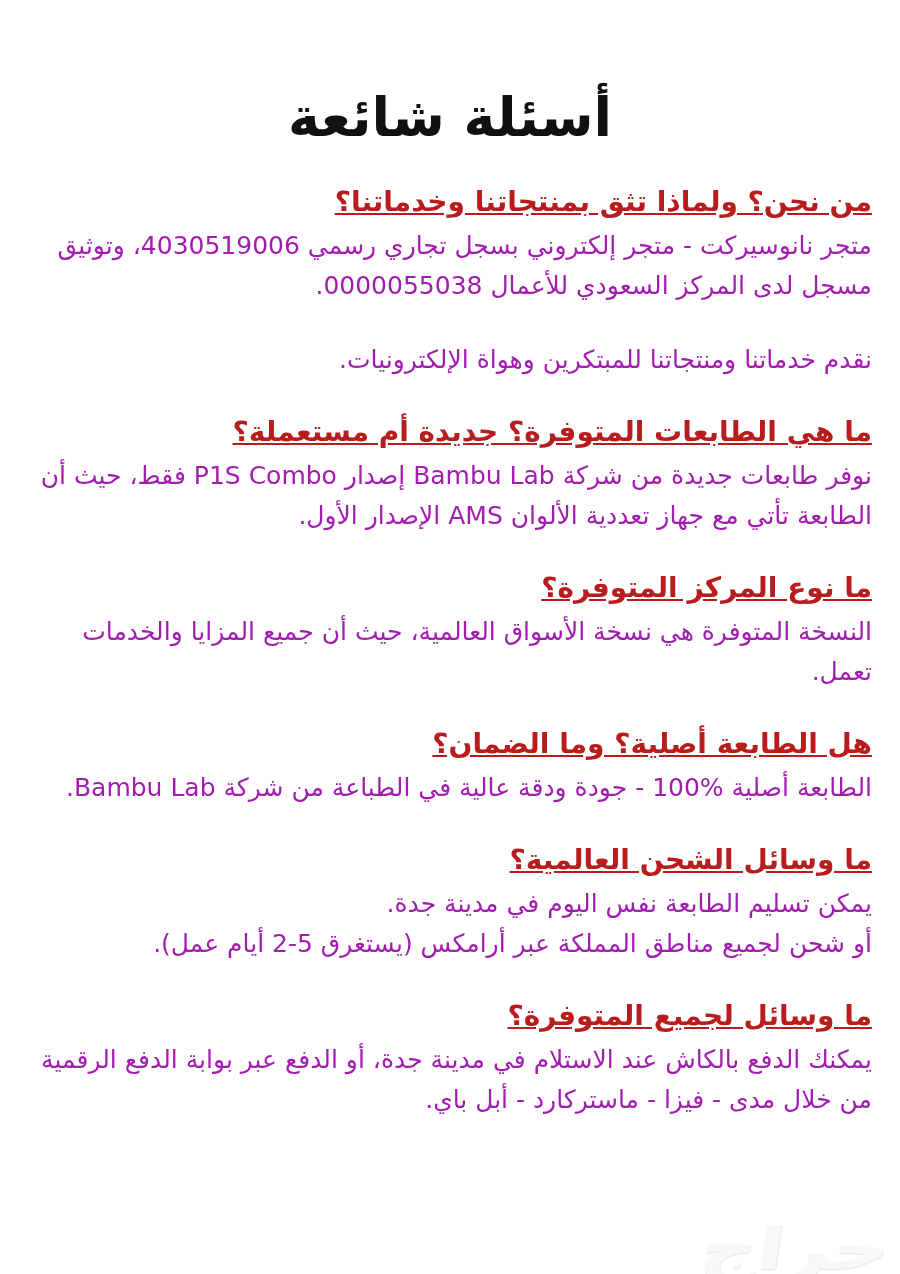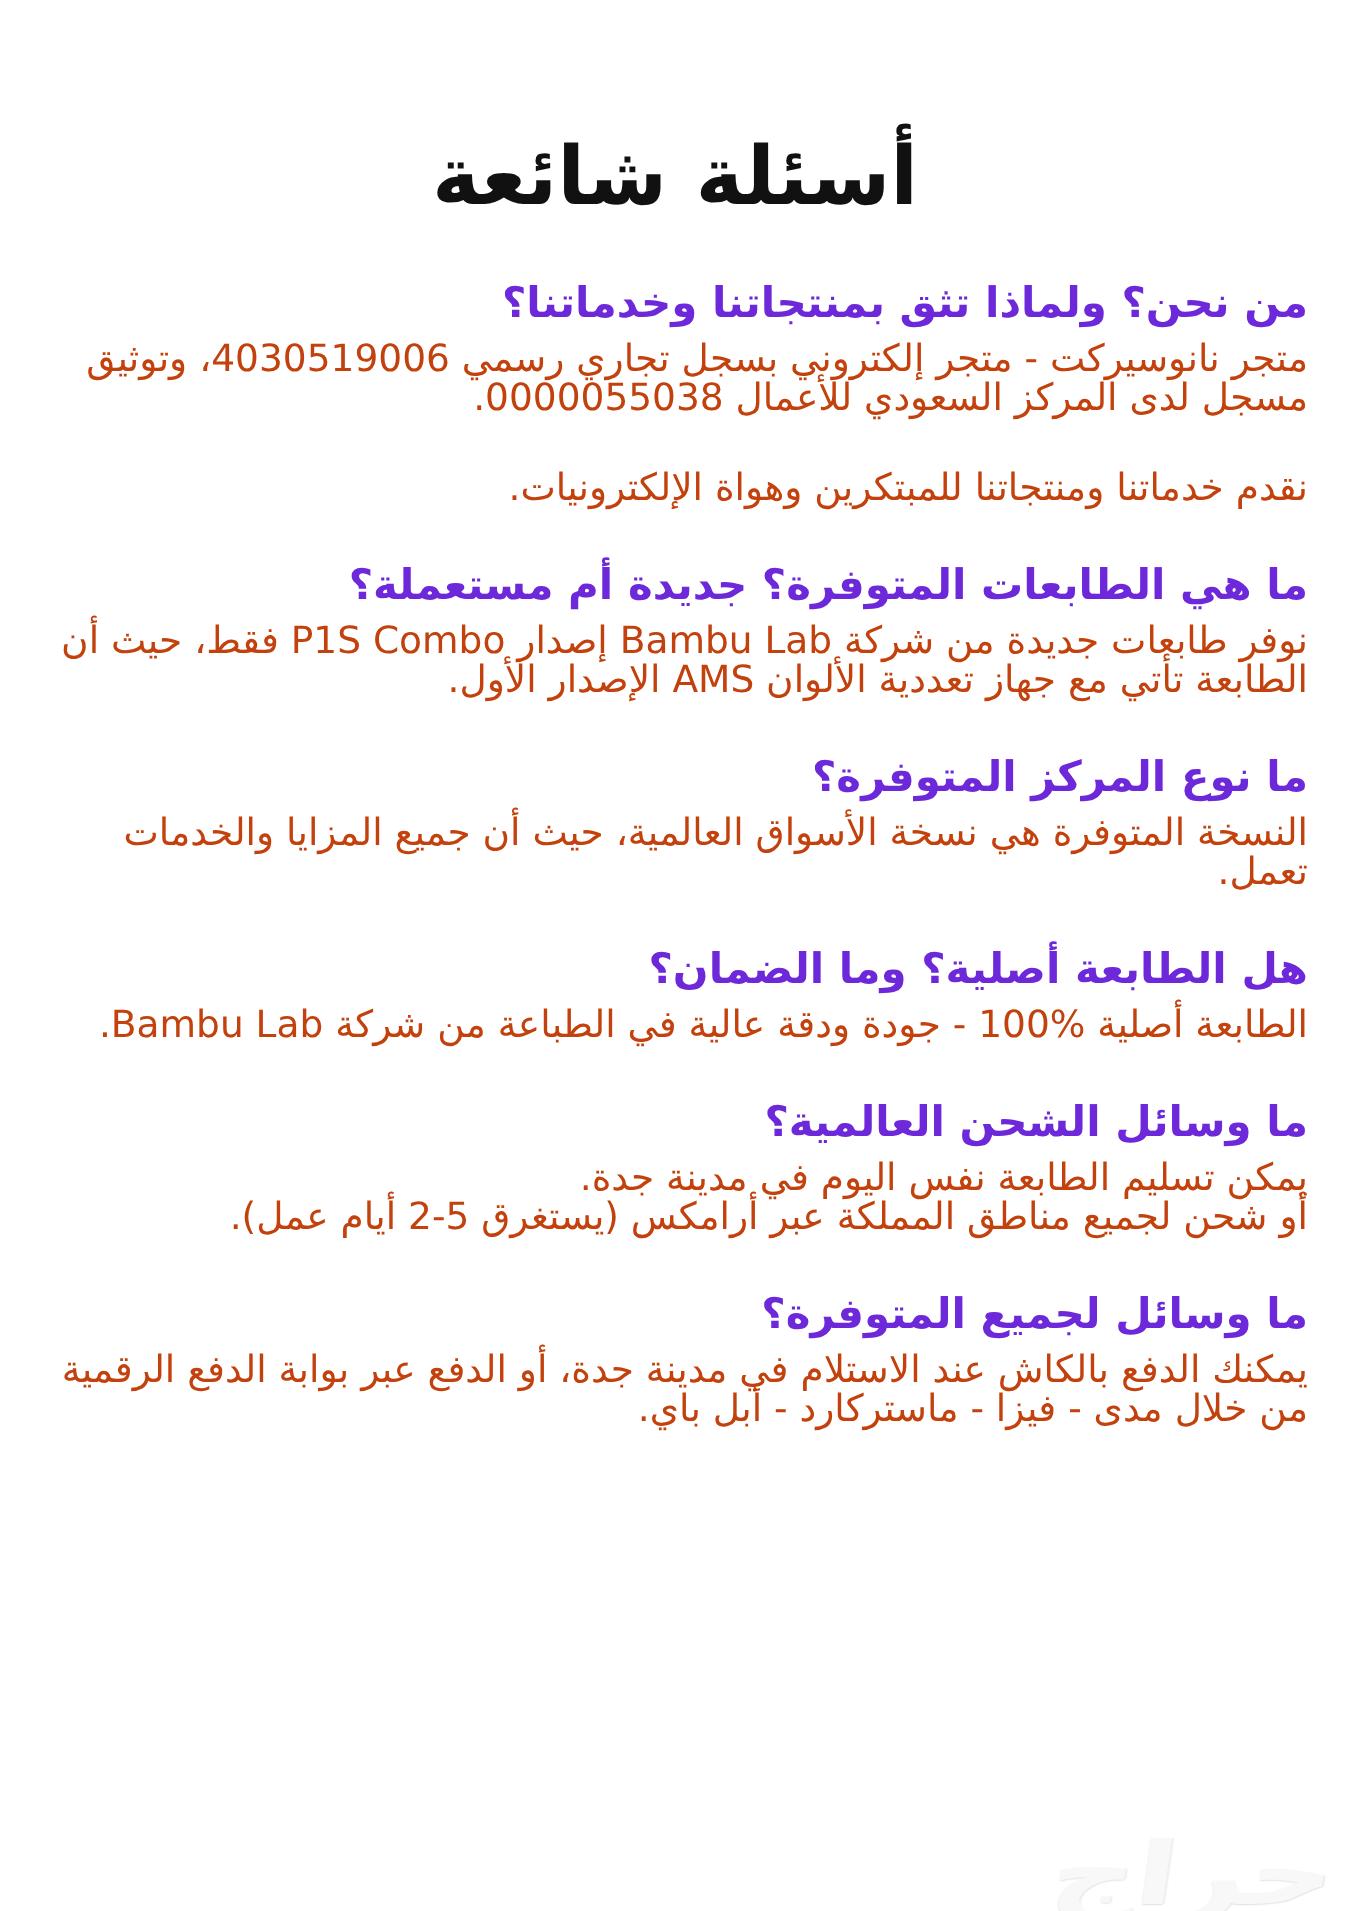--- a/index.html
+++ b/index.html
@@ -31,29 +31,30 @@
     letter-spacing: 0px;
   }
   .faq-section {
     margin-top: 34px;
   }
   .question {
     margin: 0 0 6px 0;
     font-size: 28px;
     line-height: 36px;
     font-weight: bold;
-    color: #6d28d9;
+    color: #b91c1c;
+    text-decoration: underline;
   }
   .answers { margin: 0; }
   .answer {
     margin: 0;
     font-size: 25px;
-    line-height: 26px;
+    line-height: 40px;
     font-weight: normal;
-    color: #c2410c;
+    color: #a21caf;
     white-space: pre-line; 
   }
   .answer + .answer {
     margin-top: 34px;
   }
   .watermark {
     position: absolute;
     bottom: 8px;
     right: 14px;
     font-size: 58px;

